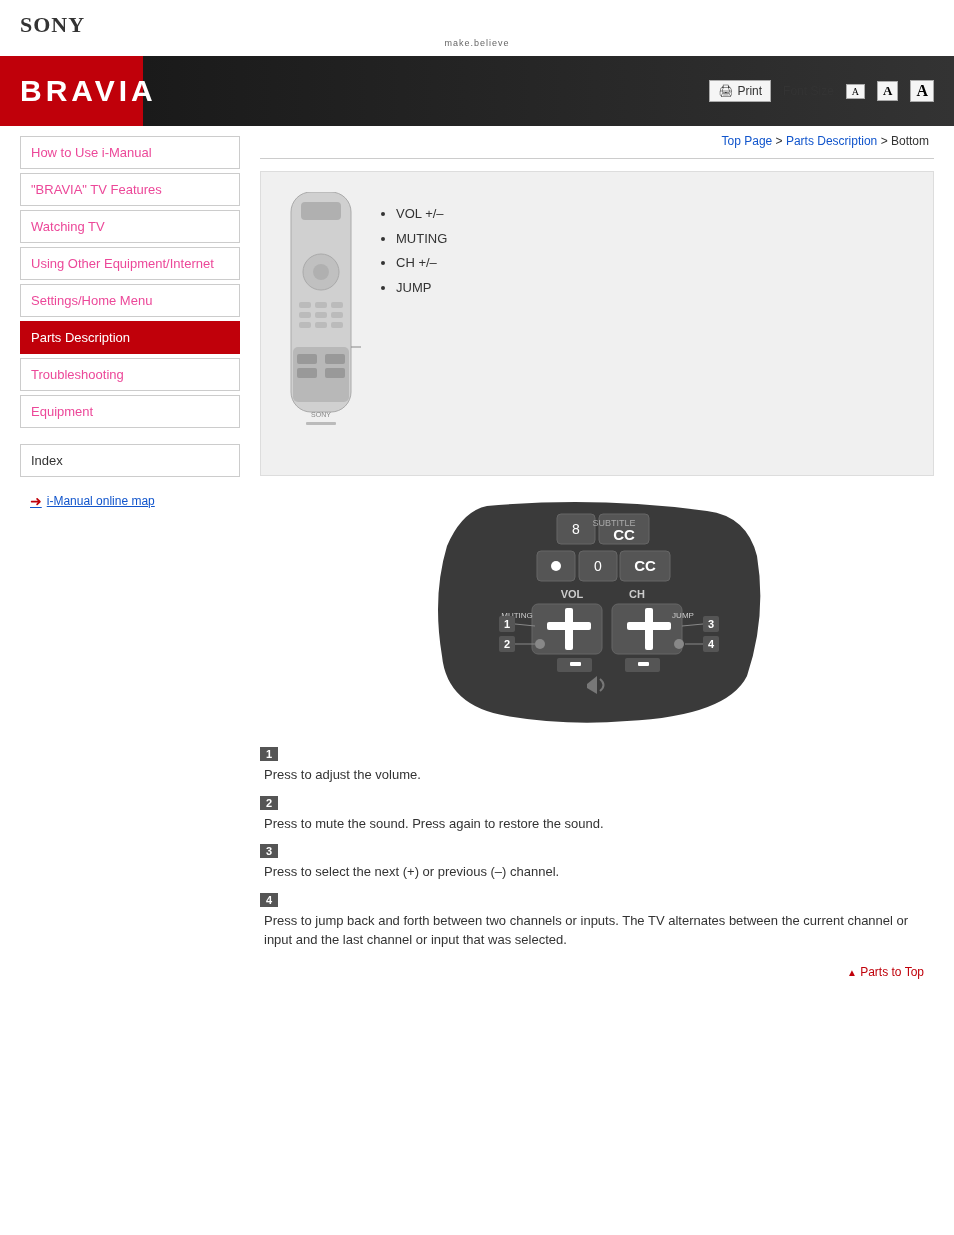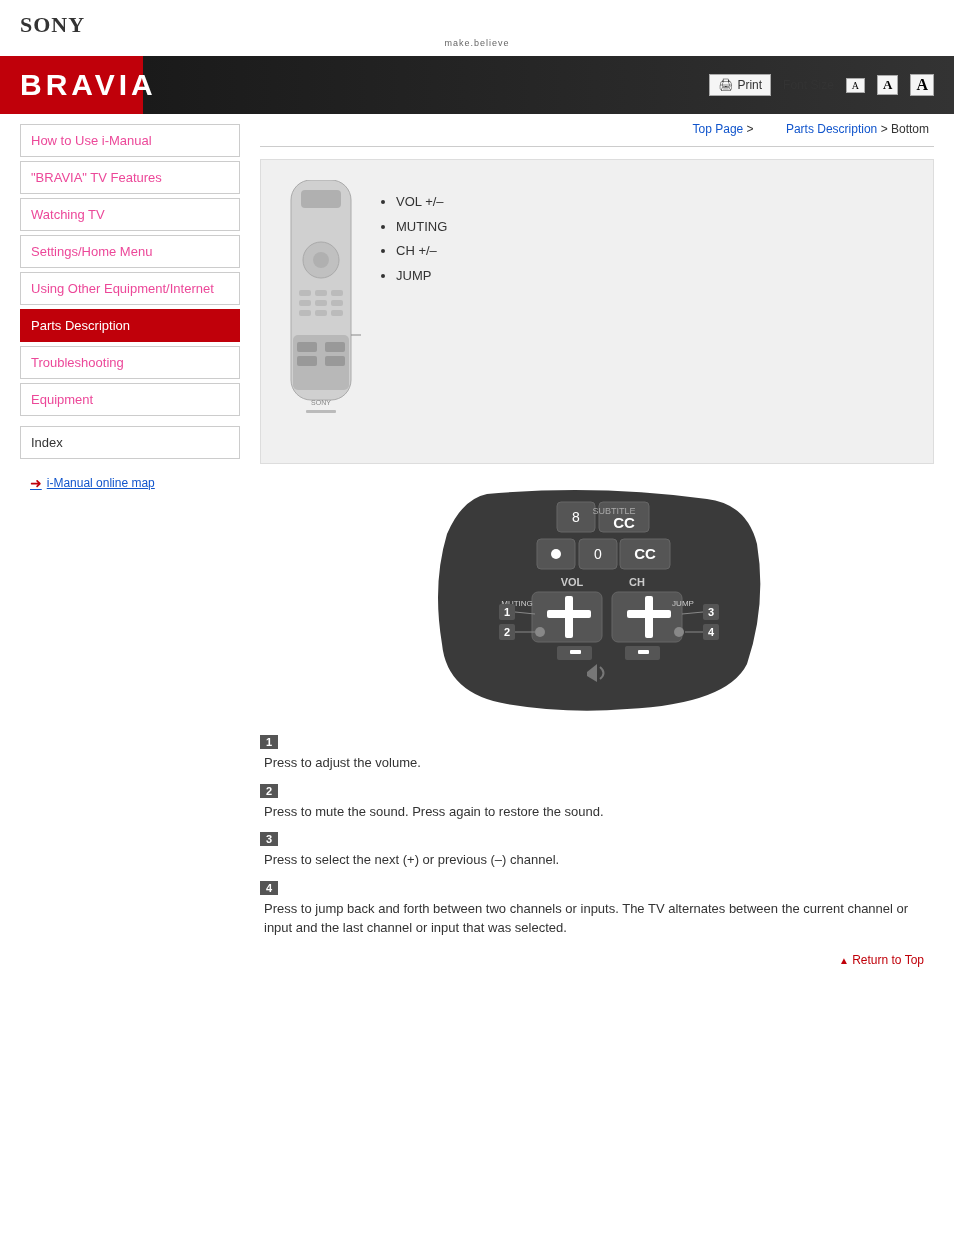--- a/index.html
+++ b/index.html
@@ -10,21 +10,21 @@
     .sony-logo { font-size: 22px; font-weight: bold; letter-spacing: 1px; font-family: 'Times New Roman', serif; }
     .sony-tagline { font-size: 9px; color: #666; letter-spacing: 1px; text-align: center; }
 
     
     .banner {
       background: linear-gradient(to right, #c0000a 0%, #c0000a 15%, #1a1a1a 15%, #333 100%);
       padding: 12px 20px;
       display: flex;
       align-items: center;
       justify-content: space-between;
-      height: 58px;
+      height: 70px;
     }
     .bravia-logo {
       font-size: 30px;
       font-weight: bold;
       color: #fff;
       letter-spacing: 4px;
       font-family: Arial, sans-serif;
     }
     .banner-right {
       display: flex;
@@ -69,21 +69,21 @@
       margin-bottom: 4px;
       font-size: 13px;
       cursor: pointer;
       background: #fff;
       color: #ec4899;
     }
     .sidebar-item.active { background: #c0000a; color: #fff; border-color: #c0000a; }
     .sidebar-index {
       border: 1px solid #ccc;
       padding: 8px 10px;
-      margin-top: 10px;
+      margin-top: 16px;
       margin-bottom: 10px;
       font-size: 13px;
       cursor: pointer;
       background: #fff;
     }
     .sidebar-link {
       display: flex;
       align-items: center;
       gap: 5px;
       color: #1155cc;
@@ -100,21 +100,21 @@
       padding: 8px 20px 20px 20px;
     }
     .breadcrumb {
       text-align: right;
       font-size: 12px;
       color: #1155cc;
       margin-bottom: 10px;
       padding-right: 5px;
     }
     .breadcrumb span { color: #333; }
-    .breadcrumb a { color: #1155cc; cursor: pointer; text-decoration: none; margin-left: 29px; }
+    .breadcrumb a { color: #1155cc; cursor: pointer; text-decoration: none; }
 
     
     .remote-section {
       background: #f0f0f0;
       border: 1px solid #ddd;
       padding: 20px;
       display: flex;
       align-items: flex-start;
       gap: 20px;
       margin-bottom: 20px;
@@ -206,22 +206,22 @@
     <button class="font-btn large">A</button>
   </div>
 </div>
 
 <div class="main-layout">
 
   <div class="sidebar">
     <div class="sidebar-item">How to Use i-Manual</div>
     <div class="sidebar-item">"BRAVIA" TV Features</div>
     <div class="sidebar-item">Watching TV</div>
+    <div class="sidebar-item">Using Other Equipment/Internet</div>
     <div class="sidebar-item">Settings/Home Menu</div>
-    <div class="sidebar-item">Using Other Equipment/Internet</div>
     <div class="sidebar-item active">Parts Description</div>
     <div class="sidebar-item">Troubleshooting</div>
     <div class="sidebar-item">Equipment</div>
     <div class="sidebar-index">Index</div>
     <div class="sidebar-link">
       <span class="arrow-icon">➜</span>
       <span>i-Manual online map</span>
     </div>
   </div>
 
@@ -367,20 +367,20 @@
     </div>
 
     <div class="desc-section">
       <div class="desc-number">4</div>
       <div class="desc-text">Press to jump back and forth between two channels or inputs. The TV alternates between the current channel or input and the last channel or input that was selected.</div>
     </div>
 
     <div class="return-top">
       <a>
         <span class="triangle-up">▲</span>
-        <span>Return to Top</span>
+        <span>Parts to Top</span>
       </a>
     </div>
 
 
   </div>
 
 </div>
 
 </body></html>

